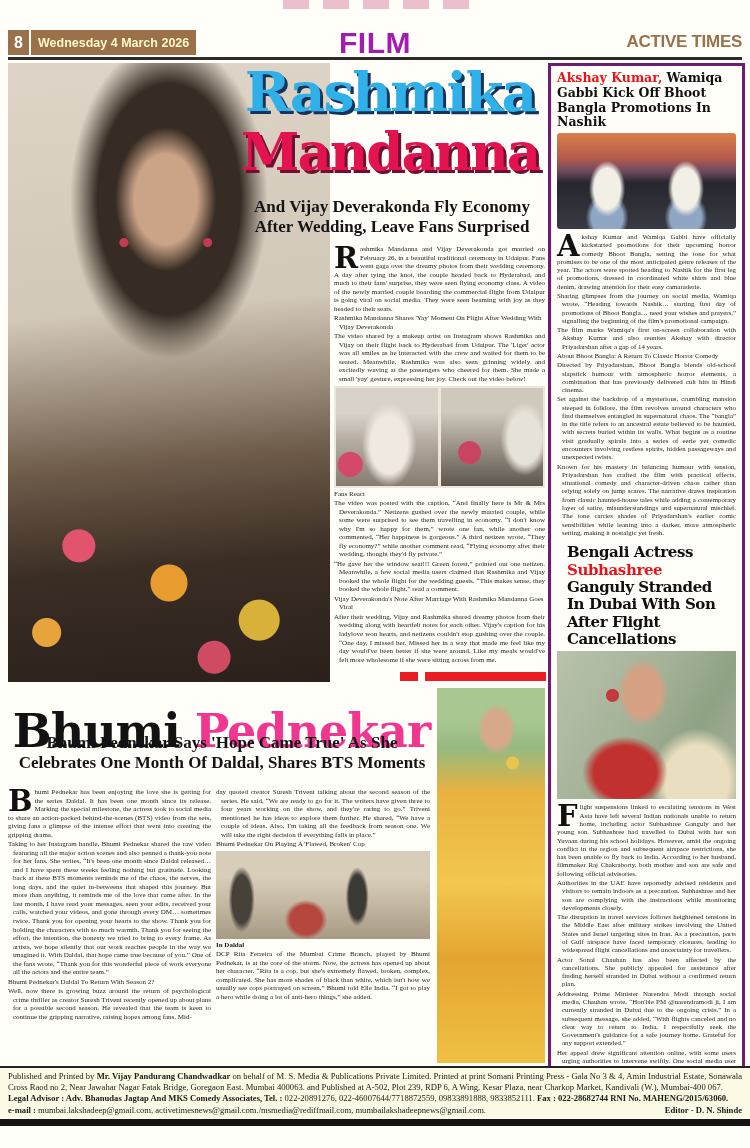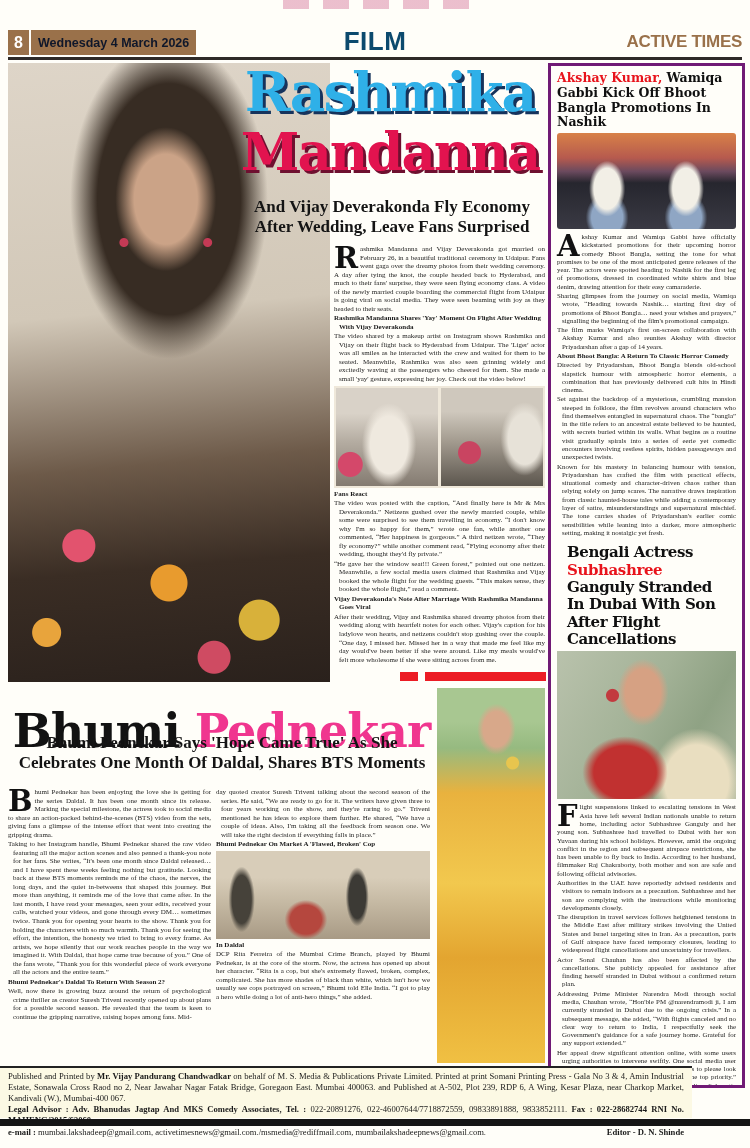--- a/index.html
+++ b/index.html
@@ -4,24 +4,24 @@
 <style>
   html,body{margin:0;padding:0;background:#e8e8e8;}
   .page{position:relative;width:750px;height:1148px;background:#fffef9;font-family:"Liberation Serif",serif;overflow:hidden;margin:0 auto;}
   .abs{position:absolute;}
 
   
   .masthead-remnant{left:283px;top:0;width:195px;height:9px;
     background:repeating-linear-gradient(90deg,rgba(216,128,162,.5) 0 26px,transparent 26px 40px);}
   .hdr-pagenum{left:8px;top:30px;width:21px;height:25px;background:#9a714a;color:#fff;
     font-family:"Liberation Sans",sans-serif;font-weight:bold;font-size:16px;display:flex;align-items:center;justify-content:center;}
-  .hdr-date{left:31px;top:30px;width:165px;height:25px;background:#9a714a;color:#0f172a;
+  .hdr-date{left:31px;top:30px;width:165px;height:25px;background:#9a714a;color:#fef9c3;
     font-family:"Liberation Sans",sans-serif;font-weight:bold;font-size:12.5px;display:flex;align-items:center;padding-left:7px;box-sizing:border-box;}
-  .hdr-section{left:0;top:26px;width:750px;text-align:center;color:#0c4a6e;
-    font-family:"Liberation Sans",sans-serif;font-weight:bold;font-size:26px;letter-spacing:.5px;}
+  .hdr-section{left:0;top:26px;width:750px;text-align:center;color:#a21caf;
+    font-family:"Liberation Sans",sans-serif;font-weight:bold;font-size:30px;letter-spacing:.5px;}
   .hdr-masthead{right:8px;top:32px;color:#9a714a;font-family:"Liberation Sans",sans-serif;
     font-weight:bold;font-size:17px;letter-spacing:-.3px;}
   .hdr-rule{left:8px;top:57px;width:734px;height:3px;background:#2e2a28;}
 
   
   .lead-photo{left:8px;top:63px;width:322px;height:619px;
     background:
       radial-gradient(circle at 36% 29%,#c43a55 0 4px,transparent 5px),
       radial-gradient(circle at 62% 29%,#c43a55 0 4px,transparent 5px),
       radial-gradient(circle at 22% 78%,#e2536e 0 16px,transparent 17px),
@@ -73,21 +73,21 @@
   .lt1{font-family:"DejaVu Serif",serif;font-weight:bold;font-size:55px;color:#2fb0e8;
     text-shadow:3px 3px 0 #16335c;letter-spacing:-2px;}
   .lt2{font-family:"DejaVu Serif",serif;font-weight:bold;font-size:53px;color:#e2134f;
     text-shadow:3px 3px 0 #6e1030;letter-spacing:-2px;margin-top:4px;}
   .lead-sub{left:238px;top:197px;width:308px;text-align:center;font-weight:bold;font-size:17px;line-height:1.2;color:#141414;}
   .lead-col{left:334px;top:245px;width:211px;height:437px;overflow:hidden;}
 
   .small{font-size:7px;line-height:1.22;text-align:justify;color:#1c1c1c;}
   .small p{margin:0 0 1px;}
   .hang{padding-left:5px;text-indent:-5px;}
-  .bold-head{font-weight:bold;text-align:left;}
+  .bold-head{font-weight:normal;text-align:left;}
   .dropcap{float:left;font-family:"DejaVu Serif",serif;font-weight:bold;font-size:29px;line-height:.78;padding:2px 2px 0 0;color:#111;}
 
   
   .sidebar{left:548px;top:63px;width:197px;height:1025px;border:3px solid #701a75;background:#fffef9;
     box-sizing:border-box;padding:5px 6px;overflow:hidden;}
   .sb-head{font-family:"DejaVu Serif",serif;font-weight:bold;font-size:12.5px;line-height:1.18;color:#101010;margin-bottom:3px;}
   .sb-head .red{color:#e8131b;}
   .sb-head2{font-family:"DejaVu Serif",serif;font-weight:bold;font-size:15px;line-height:1.16;letter-spacing:-.4px;color:#101010;margin:7px 10px 3px;}
   .sb-head2 .red{color:#e8131b;}
   .sidebar .small{font-size:6.9px;line-height:1.2;}
@@ -98,21 +98,21 @@
   .bhumi-title{left:8px;top:708px;width:427px;text-align:center;font-family:"DejaVu Serif",serif;
     font-weight:bold;font-size:46px;line-height:1;letter-spacing:-1px;}
   .b-black{color:#121212;}
   .b-pink{color:#f0368f;}
   .bhumi-sub{left:8px;top:733px;width:428px;text-align:center;font-weight:bold;font-size:17px;line-height:1.2;color:#141414;}
   .bhumi-col1{left:8px;top:788px;width:203px;height:275px;overflow:hidden;}
   .bhumi-col2{left:216px;top:788px;width:214px;height:275px;overflow:hidden;}
   .caption-head{font-weight:bold;}
 
   
-  .footer{left:0;top:1066px;width:692px;height:52px;background:#fcf9e4;border-top:2px solid #222;
+  .footer{left:0;top:1066px;width:750px;height:52px;background:#fcf9e4;border-top:2px solid #222;
     padding:3px 8px 0;box-sizing:border-box;font-size:8.6px;line-height:1.28;color:#1a1a1a;text-align:justify;}
   .footer p{margin:0;}
   .f3{display:flex;justify-content:space-between;margin-top:1px;}
   .f3 .editor{font-weight:bold;}
   .fb{font-weight:bold;}
   .footer-bar{left:0;top:1119px;width:750px;height:7px;background:#151515;}
 </style>
 </head>
 <body>
 
@@ -186,21 +186,21 @@
   <div class="abs photo-bhumi"></div>
 
   <div class="abs bhumi-col1 small">
     <p><span class="dropcap">B</span><span>humi Pednekar has been enjoying the love she is getting for the series Daldal. It has been one month since its release. Marking the special milestone, the actress took to social media to share an action-packed behind-the-scenes (BTS) video from the sets, giving fans a glimpse of the intense effort that went into creating the gripping drama.</span></p>
     <p class="hang">Taking to her Instagram handle, Bhumi Pednekar shared the raw video featuring all the major action scenes and also penned a thank-you note for her fans. She writes, “It's been one month since Daldal released… and I have spent these weeks feeling nothing but gratitude. Looking back at these BTS moments reminds me of the chaos, the nerves, the long days, and the quiet in-betweens that shaped this journey. But more than anything, it reminds me of the love that came after. In the last month, I have read your messages, seen your edits, received your calls, watched your videos, and gone through every DM… sometimes twice. Thank you for opening your hearts to the show. Thank you for holding the characters with so much warmth. Thank you for seeing the effort, the intention, the honesty we tried to bring to every frame. As artists, we hope silently that our work reaches people in the way we imagined it. With Daldal, that hope came true because of you.” One of the fans wrote, “Thank you for this wonderful piece of work everyone all the actors and the entire team.”</p>
     <p class="bold-head">Bhumi Pednekar's Daldal To Return With Season 2?</p>
     <p class="hang">Well, now there is growing buzz around the return of psychological crime thriller as creator Suresh Triveni recently opened up about plans for a possible second season. He revealed that the team is keen to continue the gripping narrative, raising hopes among fans. Mid-</p>
   </div>
   <div class="abs bhumi-col2 small">
     <p class="hang">day quoted creator Suresh Triveni talking about the second season of the series. He said, “We are ready to go for it. The writers have given three to four years working on the show, and they're raring to go.” Triveni mentioned he has ideas to explore them further. He shared, “We have a couple of ideas. Also, I'm taking all the feedback from season one. We will take the right decision if everything falls in place.”</p>
-    <p class="bold-head">Bhumi Pednekar On Market A 'Flawed, Broken' Cop</p>
+    <p class="bold-head">Bhumi Pednekar On Playing A 'Flawed, Broken' Cop</p>
     <div class="photo-bts"></div>
     <p><span class="caption-head">In Daldal</span></p>
     <p>DCP Rita Ferreira of the Mumbai Crime Branch, played by Bhumi Pednekar, is at the core of the storm. Now, the actress has opened up about her character. “Rita is a cop, but she's extremely flawed, broken, complex, complicated. She has more shades of black than white, which isn't how we usually see cops portrayed on screen,” Bhumi told Elle India. “I got to play a hero while doing a lot of anti-hero things,” she added.</p>
   </div>
 
   <div class="abs footer">
     <p class="f1"><span>Published and Printed by </span><span class="fb">Mr. Vijay Pandurang Chandwadkar</span><span> on behalf of M. S. Media &amp; Publications Private Limited. Printed at print Somani Printing Press - Gala No 3 &amp; 4, Amin Industrial Estate, Sonawala Cross Raod no 2, Near Jawahar Nagar Fatak Bridge, Goregaon East. Mumbai 400063. and Published at A-502, Plot 239, RDP 6, A Wing, Kesar Plaza, near Charkop Market, Kandivali (W.), Mumbai-400 067.</span></p>
     <p class="f2"><span class="fb">Legal Advisor : Adv. Bhanudas Jagtap And MKS Comedy Associates, Tel. :</span><span> 022-20891276, 022-46007644/7718872559, 09833891888, 9833852111. </span><span class="fb">Fax : 022-28682744</span><span class="fb">  RNI No. MAHENG/2015/63060.</span></p>
     <div class="f3">
       <span><span class="fb">e-mail : </span><span>mumbai.lakshadeep@gmail.com,  activetimesnews@gmail.com./msmedia@rediffmail.com, mumbailakshadeepnews@gmail.com.</span></span>

